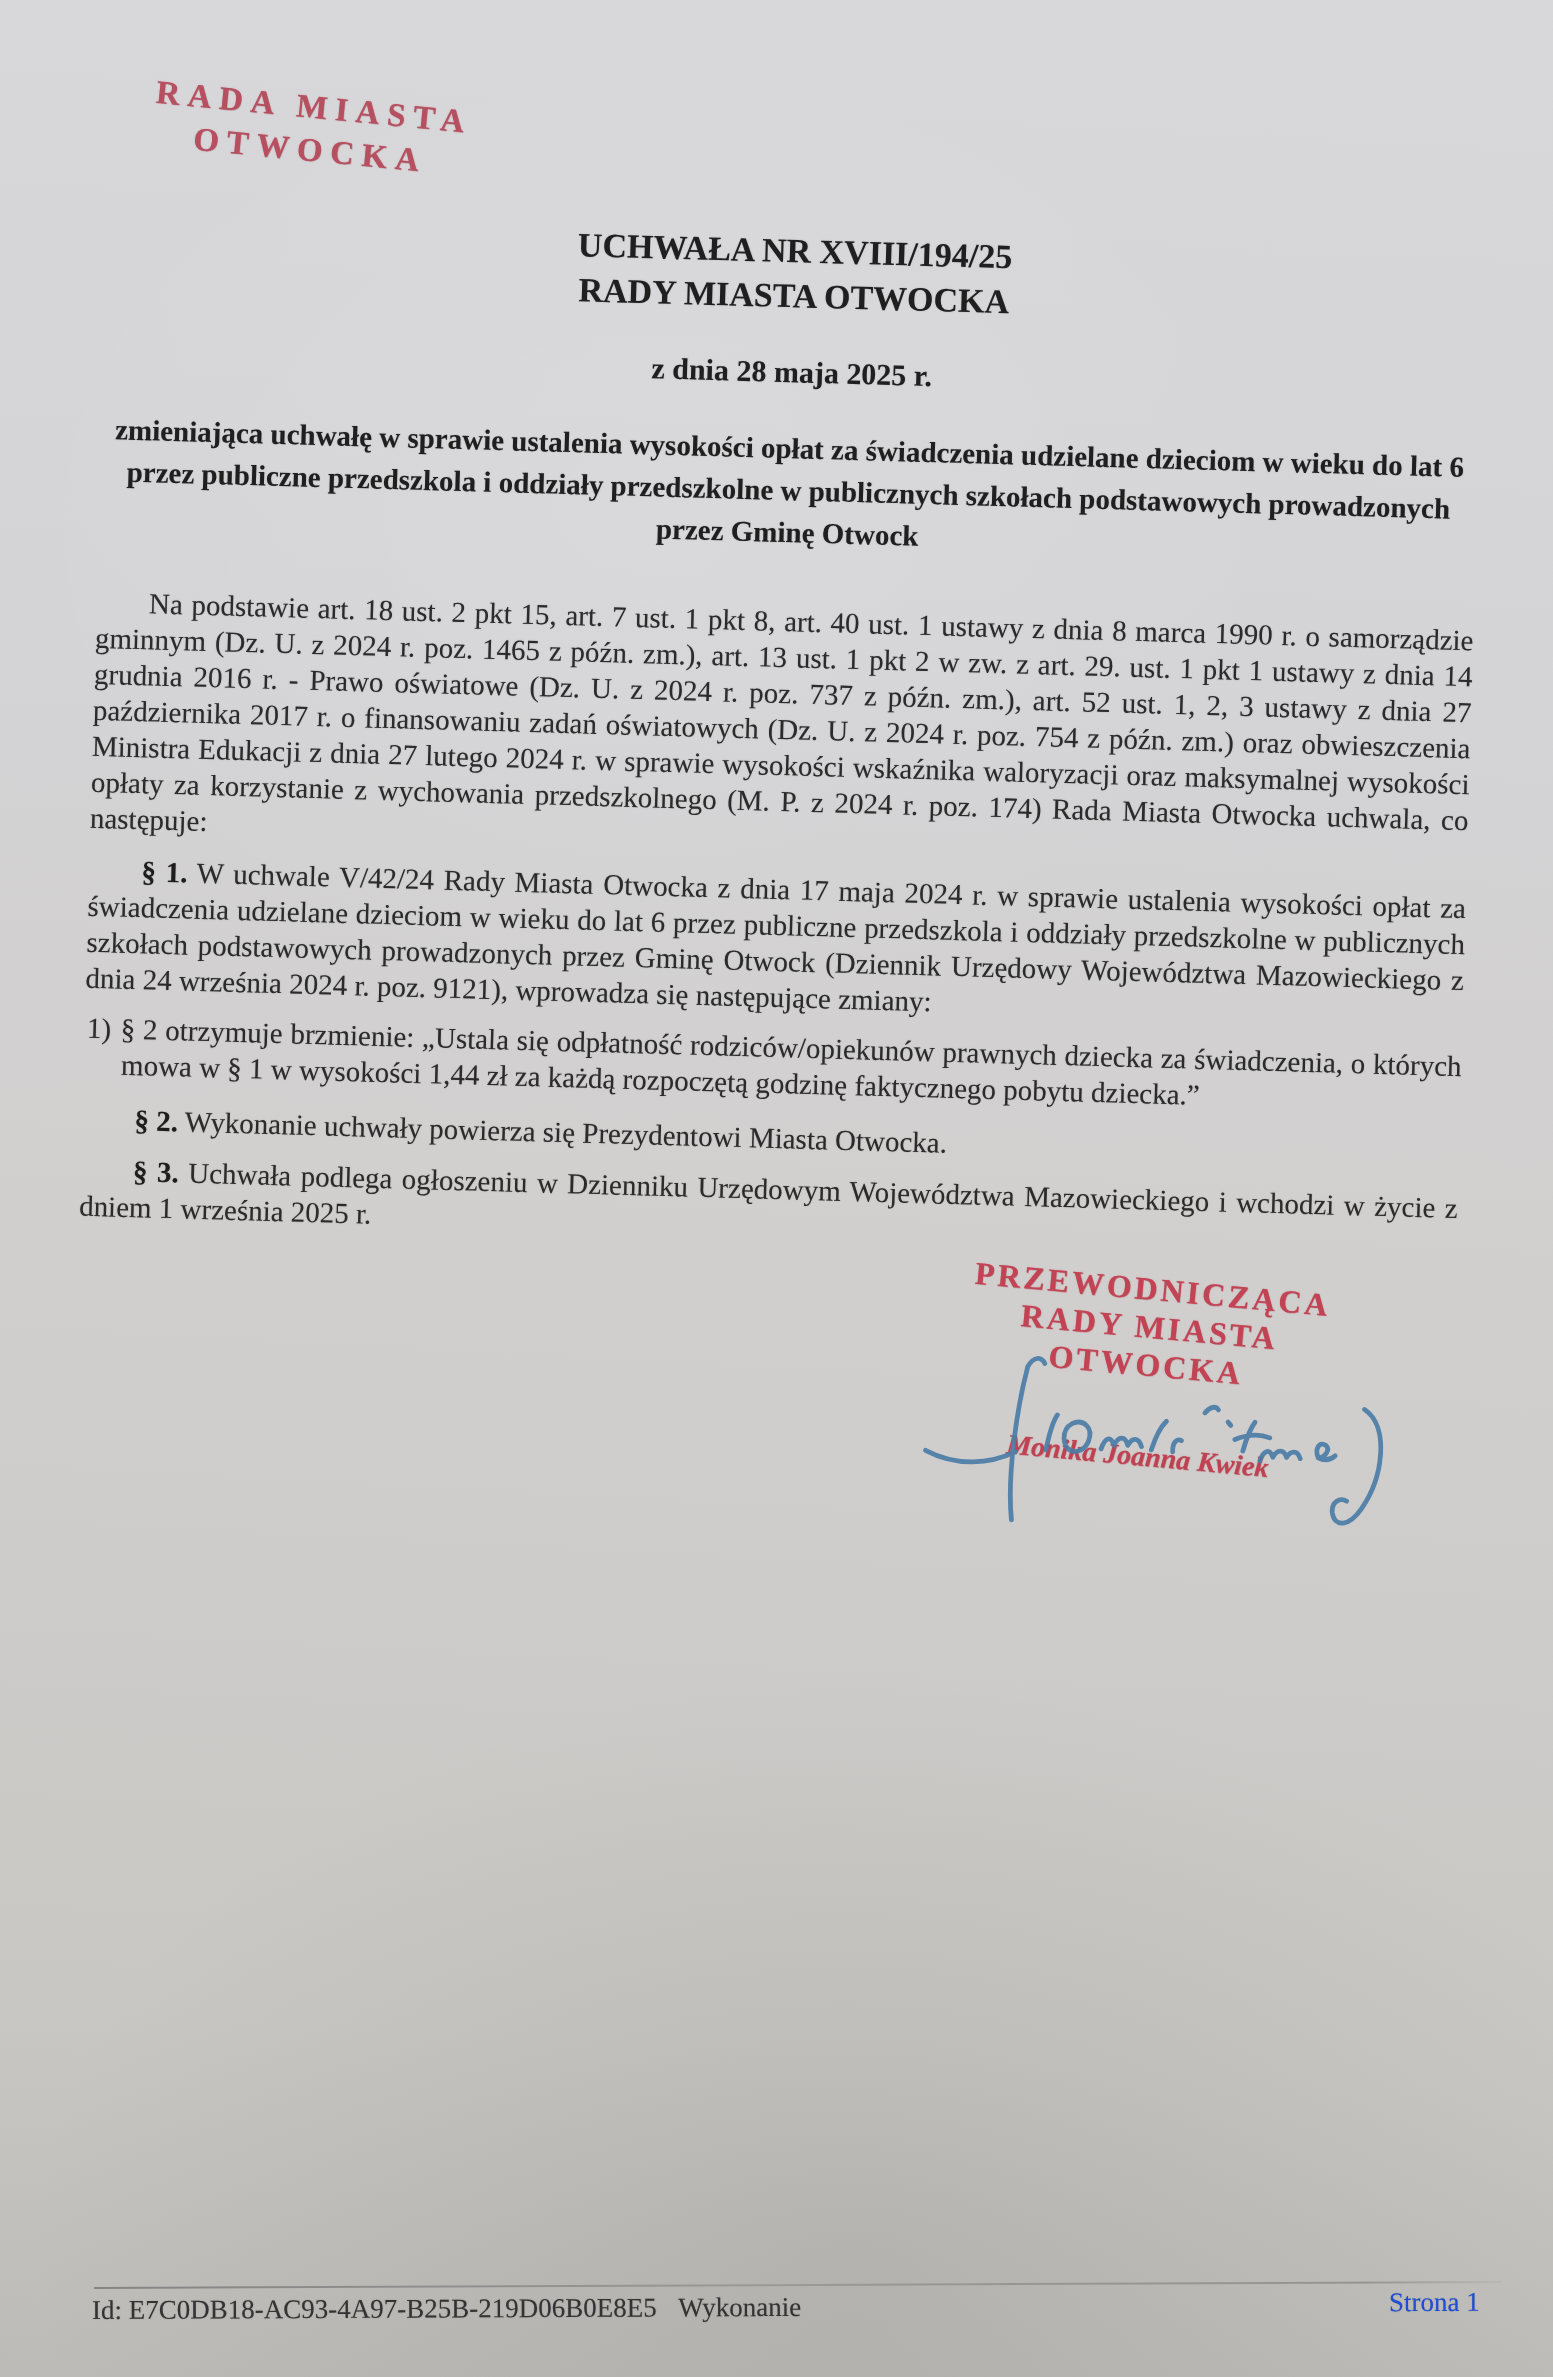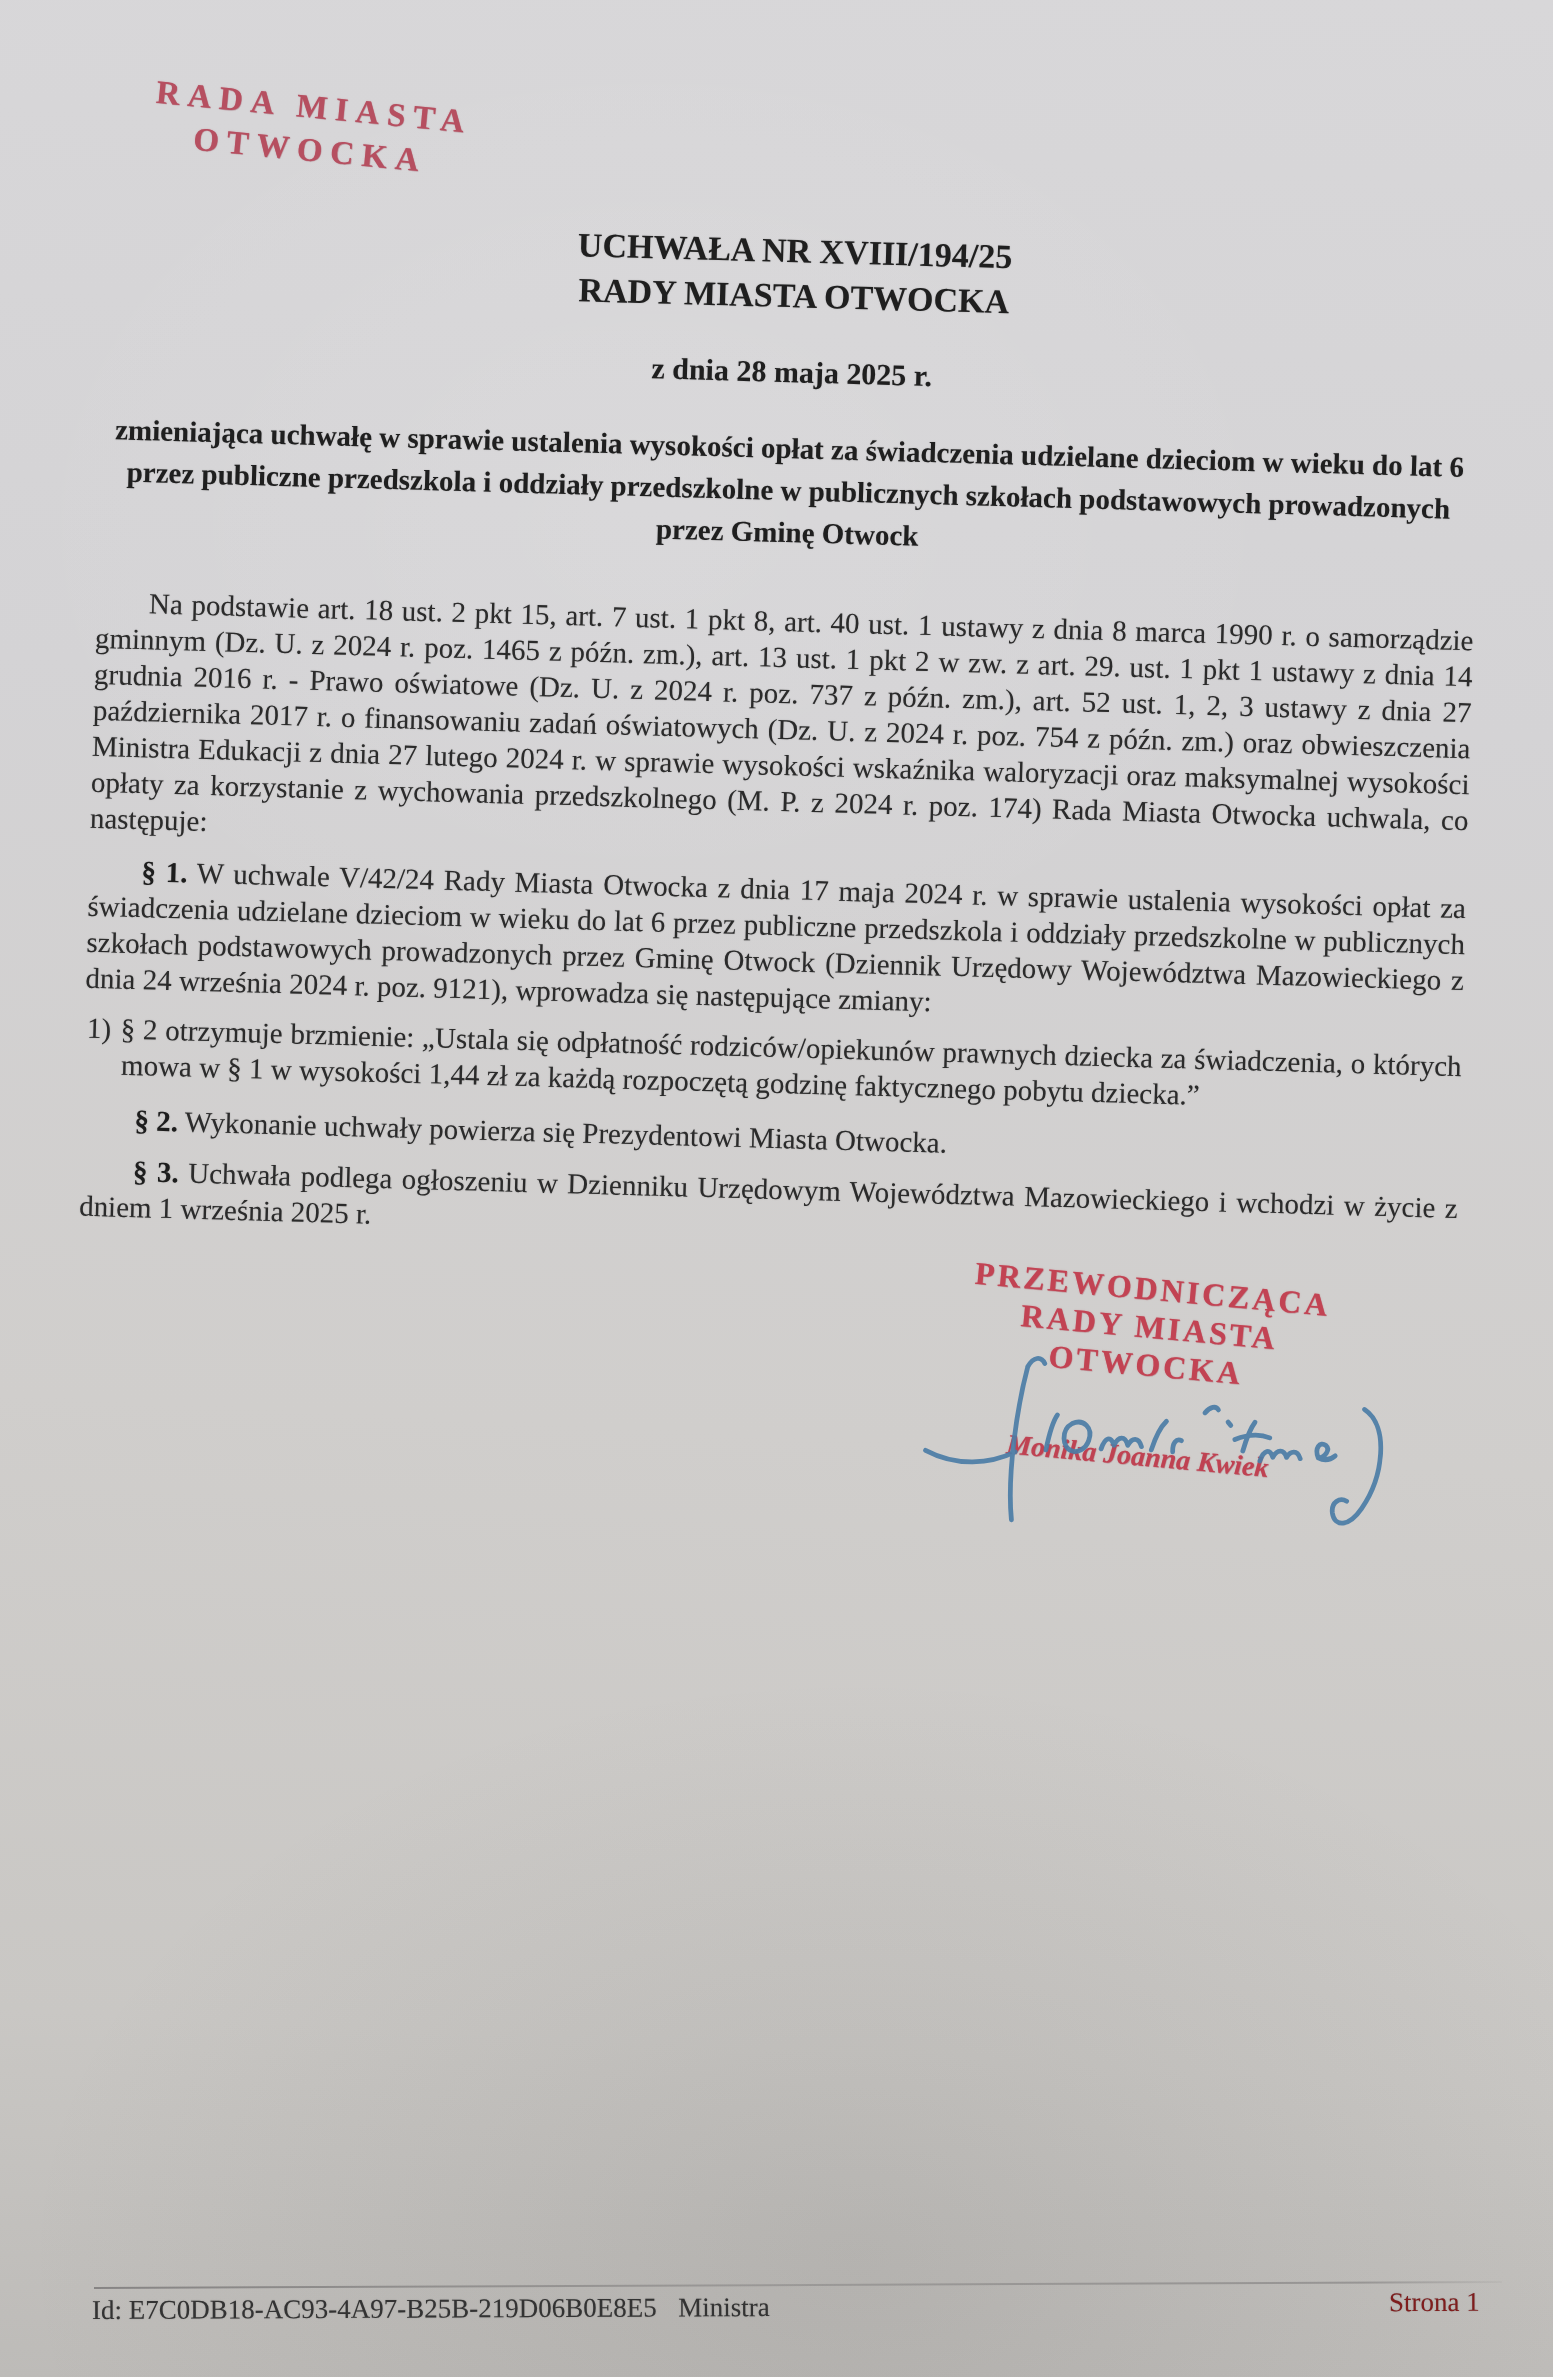--- a/index.html
+++ b/index.html
@@ -78,21 +78,21 @@
   .footer-id{
     position:absolute;left:92px;top:2295px;
     transform:rotate(-0.25deg);transform-origin:0 0;
     font-size:27px;color:#333;white-space:pre-wrap;
     text-shadow:0 0 1.2px rgba(50,50,50,0.35);
   }
   .footer-id .gap{display:inline-block;width:21.5px;}
   .footer-page{
     position:absolute;right:74px;top:2287px;
     transform:rotate(-0.25deg);
-    font-size:27px;color:#7f1d1d;
+    font-size:27px;color:#1d4ed8;
     text-shadow:0 0 1.2px rgba(50,50,50,0.35);
   }
 </style>
 </head>
 <body>
 
 <div class="page"></div>
 
 <div class="stamp-top">
   <div>RADA MIASTA</div>
@@ -135,15 +135,15 @@
       <path d="M570,160 C590,150 612,147 628,152"></path>
       <path d="M615,192 C620,172 630,170 636,184 C642,170 653,168 659,182 C665,170 676,168 682,182"></path>
       <path d="M712,178 C704,162 712,150 723,156 C731,162 724,176 712,178 C722,182 732,180 740,172"></path>
       <path d="M782,90 C826,114 824,200 792,256 C774,288 750,292 744,268 C740,250 754,240 766,246"></path>
     </g>
   </svg>
   <div class="sig-name">Monika Joanna Kwiek</div>
 </div>
 
 <div class="footer-rule"></div>
-<div class="footer-id"><span>Id: E7C0DB18-AC93-4A97-B25B-219D06B0E8E5</span><span class="gap"></span><span>Ministra</span></div>
+<div class="footer-id"><span>Id: E7C0DB18-AC93-4A97-B25B-219D06B0E8E5</span><span class="gap"></span><span>Wykonanie</span></div>
 <div class="footer-page">Strona 1</div>
 
 
 </body></html>

